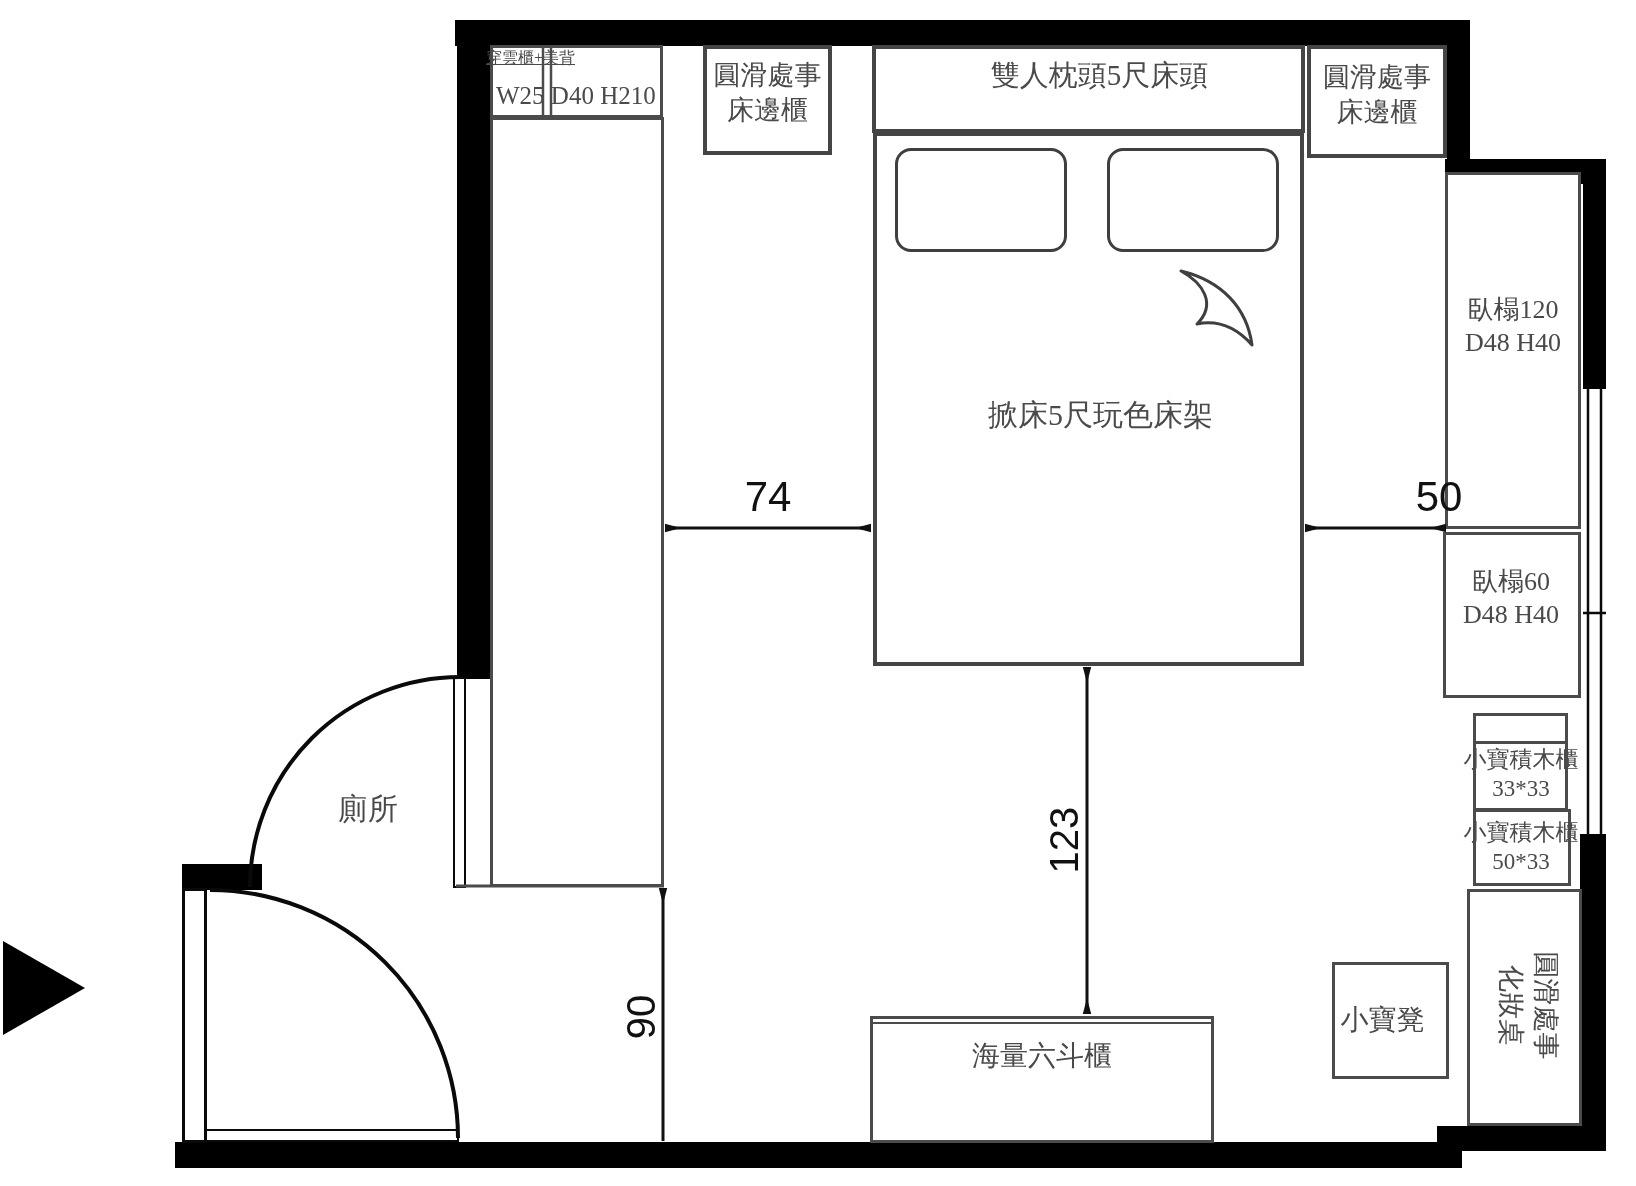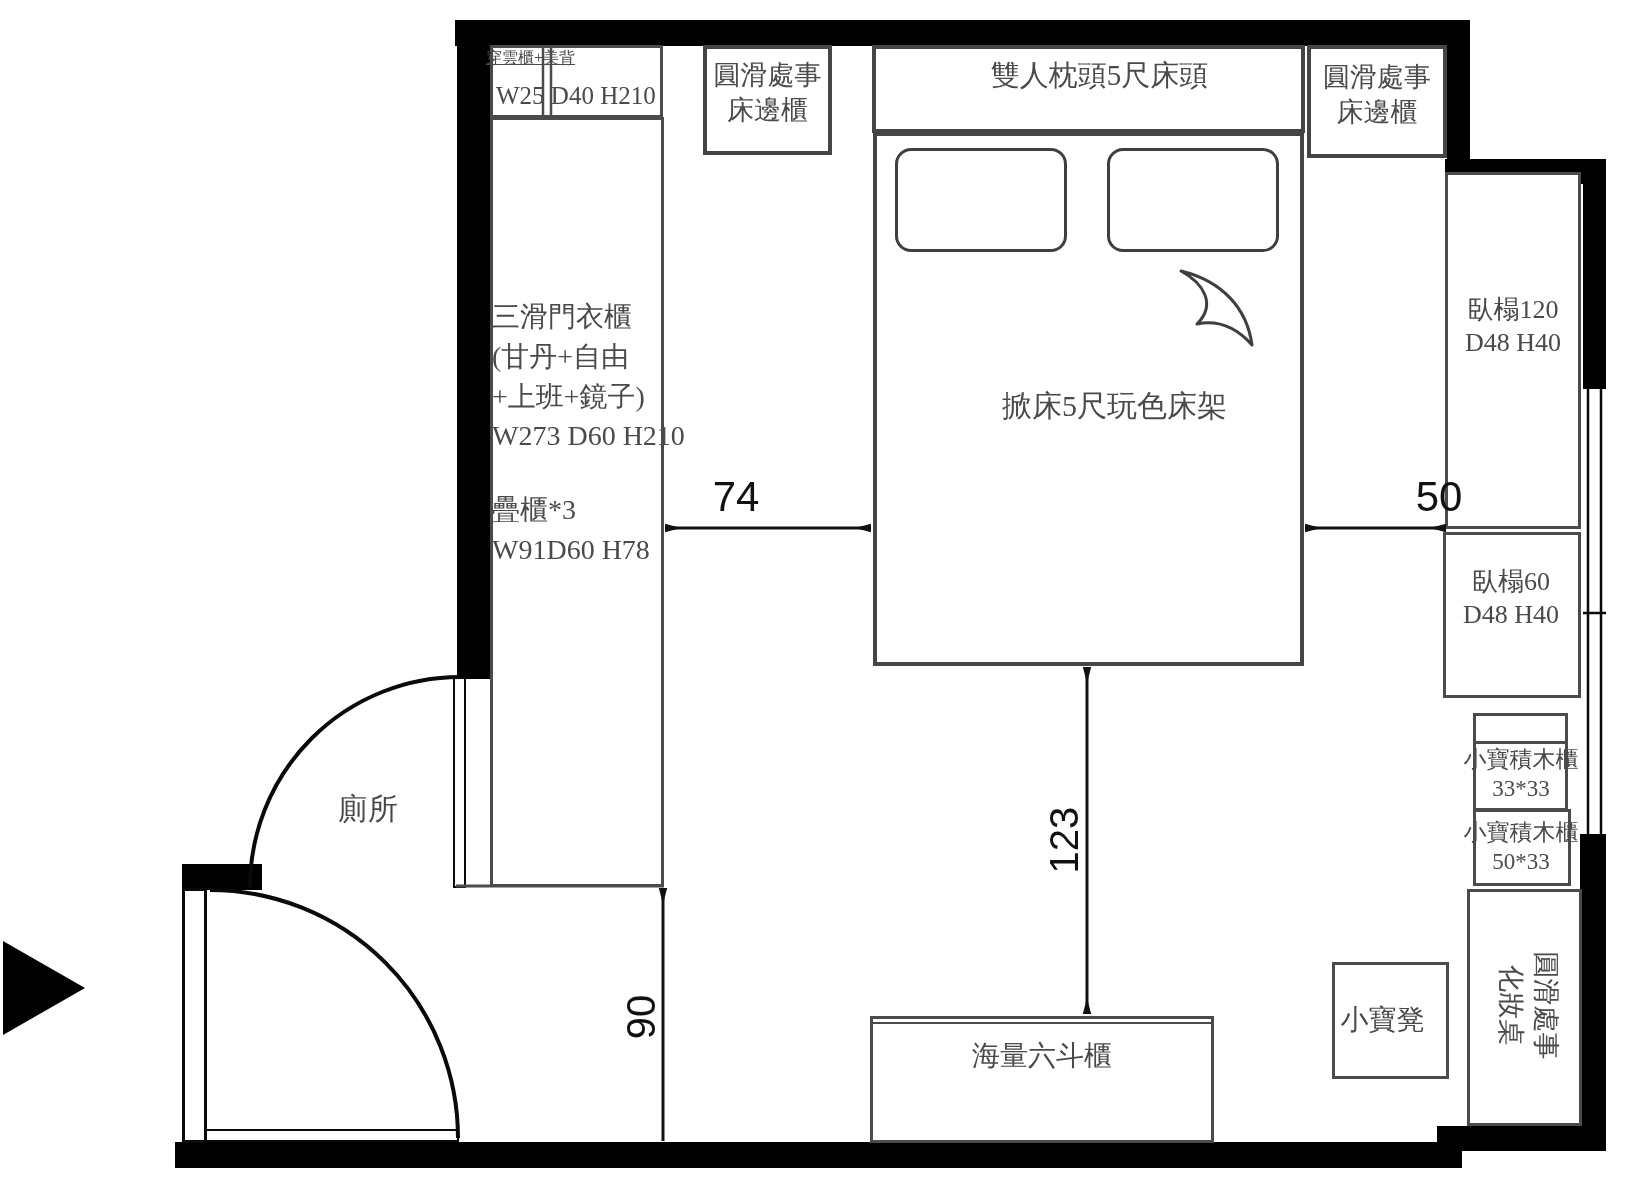--- a/index.html
+++ b/index.html
@@ -46,34 +46,25 @@
   <div class="box bold" style="left:872px;top:45px;width:433px;height:88px;"></div>
   <div class="lbl center" style="left:872px;top:57px;width:455px;font-size:29px;">雙人枕頭5尺床頭</div>
 
   <div class="box bold" style="left:1307px;top:45px;width:140px;height:113px;"></div>
   <div class="lbl center" style="left:1307px;top:60px;width:140px;font-size:27px;">
     <div>圓滑處事</div>
     <div>床邊櫃</div>
   </div>
 
   <div class="box" style="left:490px;top:117px;width:174px;height:770px;"></div>
-  <div class="lbl" style="left:492px;top:297px;font-size:28px;line-height:1.42;">
-    <div>三滑門衣櫃</div>
-    <div>(甘丹+自由</div>
-    <div>+上班+鏡子)</div>
-    <div>W273 D60 H210</div>
-    <div style="height:34px;"></div>
-    <div>疊櫃*3</div>
-    <div>W91D60 H78</div>
-  </div>
 
   <div class="box bold" style="left:873px;top:132px;width:431px;height:534px;"></div>
   <div class="pillow" style="left:895px;top:148px;width:172px;height:104px;"></div>
   <div class="pillow" style="left:1107px;top:148px;width:172px;height:104px;"></div>
-  <div class="lbl center" style="left:873px;top:387px;width:455px;font-size:30px;padding-left:14px;">掀床5尺玩色床架</div>
+  <div class="lbl center" style="left:873px;top:396px;width:455px;font-size:30px;">掀床5尺玩色床架</div>
 
   <div class="box" style="left:1445px;top:172px;width:136px;height:357px;"></div>
   <div class="lbl center" style="left:1443px;top:293px;width:140px;font-size:26px;">
     <div>臥榻120</div>
     <div>D48 H40</div>
   </div>
   <div class="box" style="left:1443px;top:532px;width:138px;height:166px;"></div>
   <div class="lbl center" style="left:1441px;top:565px;width:140px;font-size:26px;">
     <div>臥榻60</div>
     <div>D48 H40</div>
@@ -140,18 +131,18 @@
     <path d="M 1181 271 C 1222 281 1247 308 1252 345 C 1236 327 1217 320 1197 324 C 1217 304 1203 283 1181 271 Z" fill="#fff" stroke="#3f3f3f" stroke-width="3" stroke-linejoin="round"></path>
 
     <line x1="665" y1="528" x2="871" y2="528" stroke="#111" stroke-width="3" marker-start="url(#ah)" marker-end="url(#ah)"></line>
     <line x1="1305" y1="528" x2="1446" y2="528" stroke="#111" stroke-width="3" marker-start="url(#ah)" marker-end="url(#ah)"></line>
     <line x1="1087" y1="667" x2="1087" y2="1014" stroke="#111" stroke-width="3" marker-start="url(#ah)" marker-end="url(#ah)"></line>
     <line x1="663" y1="888" x2="663" y2="1141" stroke="#111" stroke-width="3" marker-start="url(#ah)"></line>
 
     <polygon points="3,941 3,1035 85,988" fill="#000"></polygon>
   </svg>
 
-  <div class="dim" style="left:736px;top:497px;">74</div>
+  <div class="dim" style="left:768px;top:497px;">74</div>
   <div class="dim" style="left:1439px;top:497px;">50</div>
   <div class="dim vert" style="left:1064px;top:840px;font-size:40px;">123</div>
   <div class="dim vert" style="left:641px;top:1017px;font-size:40px;">90</div>
 
 </div>
 
 </body></html>

